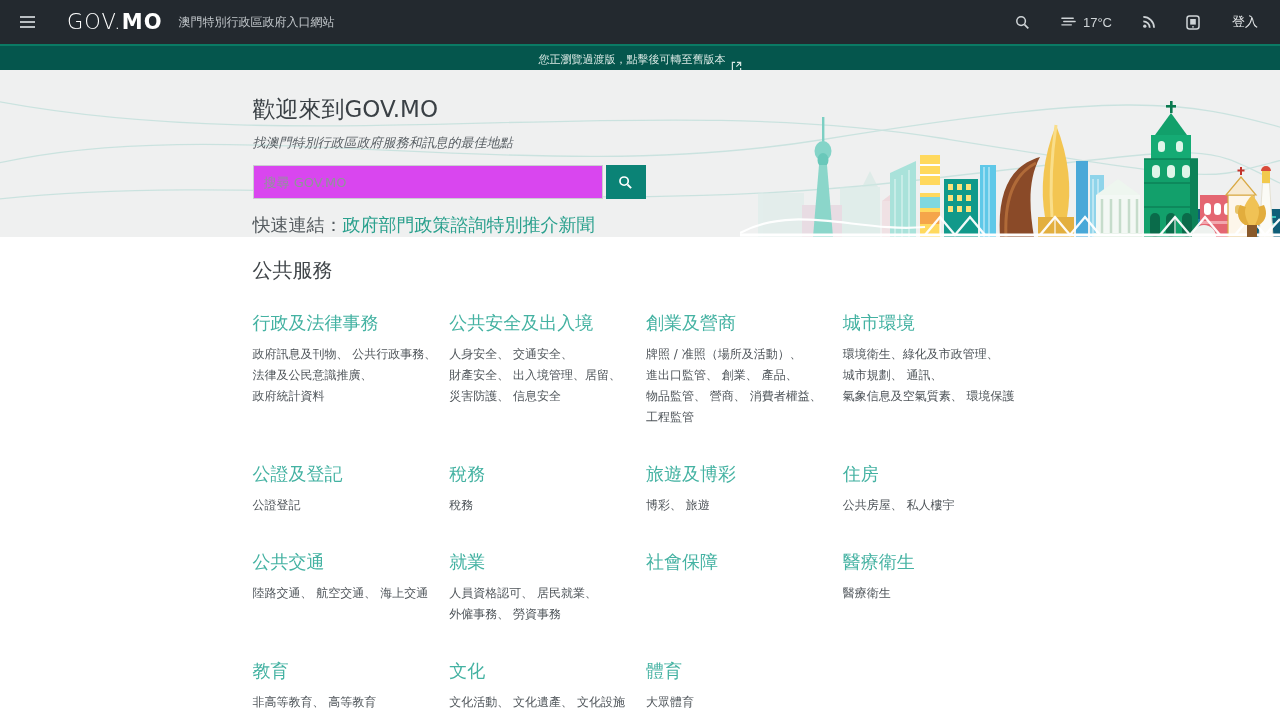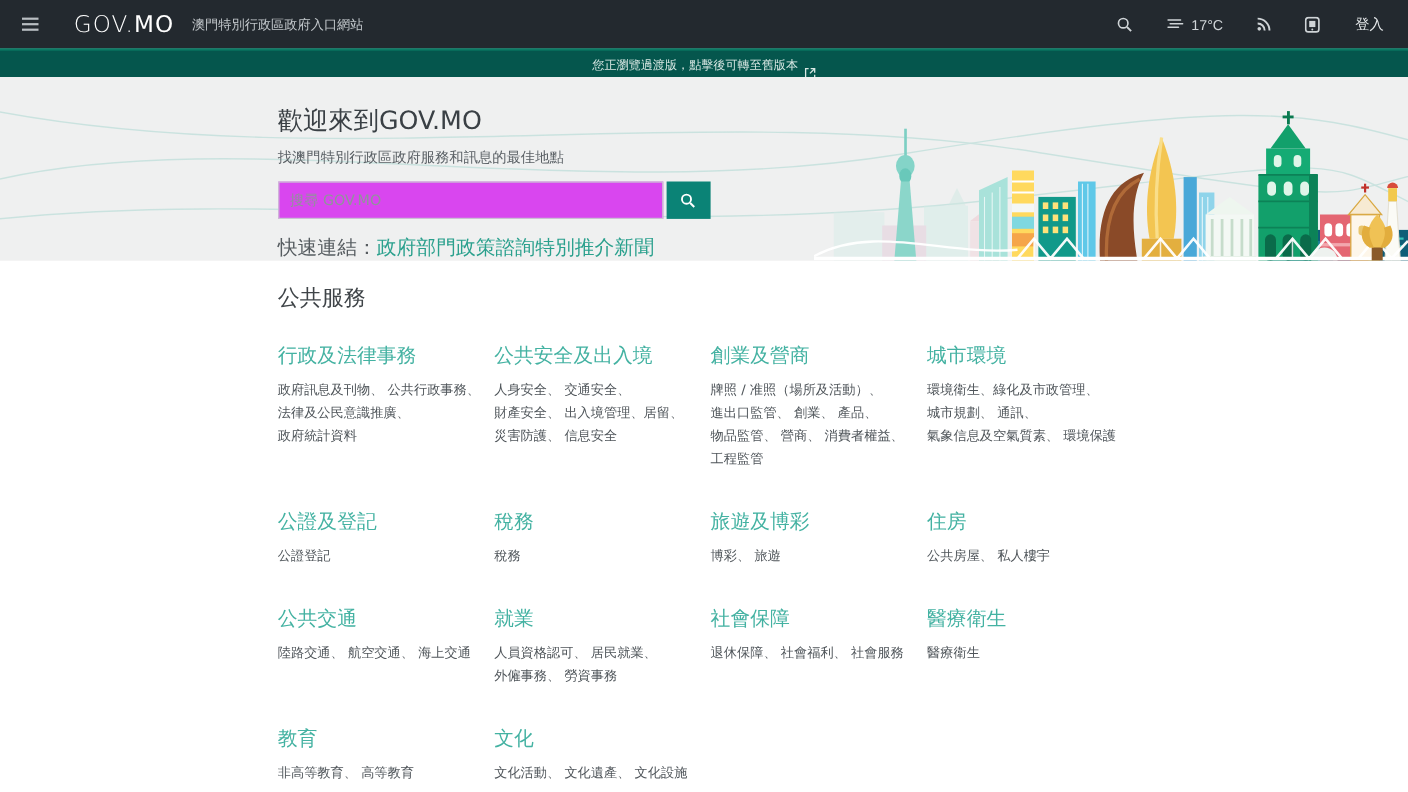--- a/index.html
+++ b/index.html
@@ -13,21 +13,21 @@
 
   
   .header {
     height:44px; background:#23292f; display:flex; align-items:center;
     padding:0 18px 0 12px; gap:10px;
   }
   .menu-btn { background:none; border:none; padding:8px; cursor:pointer; display:flex; flex-direction:column; gap:3px; }
   .menu-btn span { display:block; width:15px; height:2px; background:#b9bec2; }
   .logo { color:#ffffff; font-size:21px; letter-spacing:1px; margin-left:14px; white-space:nowrap; }
   .logo .lt { font-weight:300; }
-  .logo .lb { font-weight:normal; }
+  .logo .lb { font-weight:bold; }
   .site-sub { color:#c3c8cc; font-size:12px; margin-left:6px; white-space:nowrap; }
   .header-spacer { flex:1; }
   .hicon { display:flex; align-items:center; gap:6px; color:#cfd4d7; font-size:13px;
            background:none; border:none; cursor:pointer; padding:6px 10px; }
   .hicon svg { display:block; }
   .login-link { color:#e8ebed; font-size:13px; padding:6px 4px 6px 12px; }
 
   
   .notice {
     display:block; height:26px; background:#05564d; border-top:2px solid #0b7a64;
@@ -35,21 +35,21 @@
   }
   .notice a { color:#d9e8e4; font-size:11px; display:inline-flex; align-items:flex-end; gap:5px; height:24px; }
   .notice svg { display:block; }
 
   
   .hero { position:relative; height:167px; background:#eff0f0; overflow:hidden; }
   .hero-lines { position:absolute; inset:0; width:100%; height:100%; z-index:0; }
   .skyline { position:absolute; right:0; bottom:0; z-index:1; }
   .hero-content { position:relative; z-index:2; width:775px; margin:0 auto; padding-top:24px; }
   .hero-title { margin:0; font-size:23px; font-weight:400; color:#3a4045; }
-  .hero-sub { margin:9px 0 13px 0; font-size:13px; color:#5a6065; }
+  .hero-sub { margin:9px 0 13px 0; font-size:13px; color:#5a6065;font-style:italic; }
   .search-row { display:flex; align-items:center; }
   .search-input {
     width:350px; height:34px; border:1px solid #c9cdd0; background:#d946ef;
     padding:0 10px; font-size:13px; color:#3a4045; outline:none;
     font-family:"DejaVu Sans","Liberation Sans",sans-serif;
   }
   .search-input::placeholder { color:#8f9599; }
   .search-btn {
     width:40px; height:34px; margin-left:3px; background:#0b8376; border:none; cursor:pointer;
     display:flex; align-items:center; justify-content:center;
@@ -369,33 +369,36 @@
     <p class="cat-links"><a>陸路交通</a>、 <a>航空交通</a>、 <a>海上交通</a></p>
   </div>
 
   <div class="category">
     <a class="cat-title">就業</a>
     <p class="cat-links"><a>人員資格認可</a>、 <a>居民就業</a>、 <a>外僱事務</a>、 <a>勞資事務</a></p>
   </div>
 
   <div class="category">
     <a class="cat-title">社會保障</a>
-    <p class="cat-links"><a>退休保障</a>、 <a>社會福利</a>、 <a>社會服務</a></p>
   </div>
 
   <div class="category">
     <a class="cat-title">醫療衛生</a>
     <p class="cat-links"><a>醫療衛生</a></p>
   </div>
 
   <div class="category">
     <a class="cat-title">教育</a>
     <p class="cat-links"><a>非高等教育</a>、 <a>高等教育</a></p>
   </div>
 
   <div class="category">
     <a class="cat-title">文化</a>
     <p class="cat-links"><a>文化活動</a>、 <a>文化遺產</a>、 <a>文化設施</a></p>
   </div>
 
+  <div class="category">
+    <a class="cat-title">體育</a>
+    <p class="cat-links"><a>大眾體育</a></p>
+  </div>
 </div>
 
 </main>
 
 </body></html>

